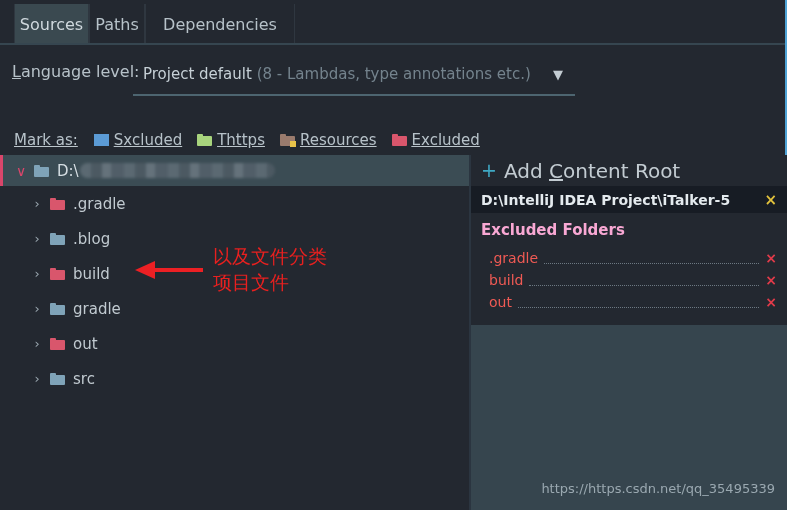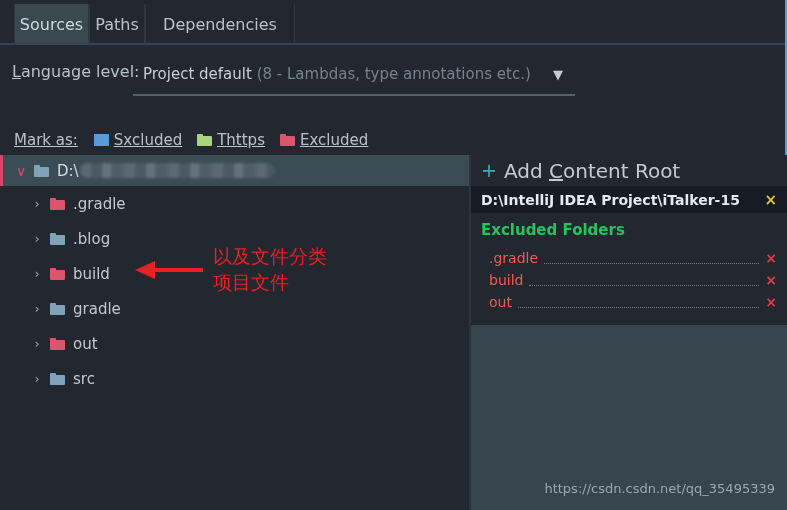--- a/index.html
+++ b/index.html
@@ -318,21 +318,21 @@
     font-weight: bold;
     cursor: default;
     line-height: 1;
   }
 
   .excluded-title {
     position: absolute;
     left: 10px; top: 66px;
     font-size: 15px;
     font-weight: bold;
-    color: #22c55e;
+    color: #f9a8d4;
   }
 
   .excl-list {
     position: absolute;
     left: 0; top: 92px;
     width: 316px;
   }
   .excl-row {
     position: relative;
     height: 22px;
@@ -418,20 +418,28 @@
   </div>
 
   <div class="markas-item">
     <span class="folder ficon">
       <span class="tab-lip" style="background:#a8d47d"></span>
         <span class="body" style="background:#a8d47d"></span>
     </span>
     <span class="mtext"><u>T</u><span>https</span></span>
   </div>
 
+  <div class="markas-item">
+    <span class="folder ficon">
+      <span class="tab-lip" style="background:#9a7b6d"></span>
+        <span class="body" style="background:#9a7b6d"></span>
+        <span class="badge"></span>
+    </span>
+    <span class="mtext">Resources</span>
+  </div>
 
 
   <div class="markas-item">
     <span class="folder ficon">
       <span class="tab-lip" style="background:#d9566c"></span>
         <span class="body" style="background:#d9566c"></span>
     </span>
     <span class="mtext"><u>E</u><span>xcluded</span></span>
   </div>
 </div>
@@ -521,21 +529,21 @@
 
   <div class="right-panel">
     <div class="rp-box">
 
       <div class="add-root">
         <span class="plus-icon">+</span>
         <span class="add-root-label"><span>Add </span><u>C</u><span>ontent Root</span></span>
       </div>
 
       <div class="root-header">
-        <span class="root-header-text">D:\IntelliJ IDEA Project\iTalker-15</span>
+        <span class="root-header-text">D:\IntelliJ IDEA Project\iTalker-5</span>
         <span class="root-close">×</span>
       </div>
 
       <div class="excluded-title">Excluded Folders</div>
 
       <div class="excl-list">
         <div class="excl-row">
           <span class="excl-name">.gradle</span>
           <span class="leader"></span>
           <span class="excl-close">×</span>
@@ -546,17 +554,17 @@
           <span class="excl-close">×</span>
         </div>
         <div class="excl-row">
           <span class="excl-name">out</span>
           <span class="leader"></span>
           <span class="excl-close">×</span>
         </div>
       </div>
     </div>
 
-    <div class="watermark">https://csdn.csdn.net/qq_35495339</div>
+    <div class="watermark">https://https.csdn.net/qq_35495339</div>
   </div>
 </div>
 
 <div class="edge-line"></div>
 
 </body></html>

